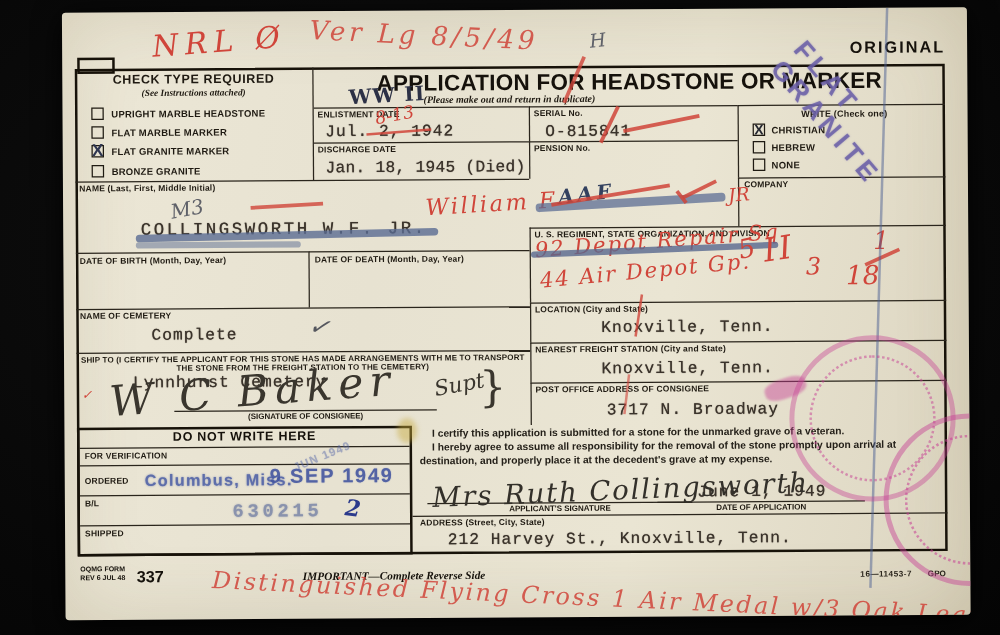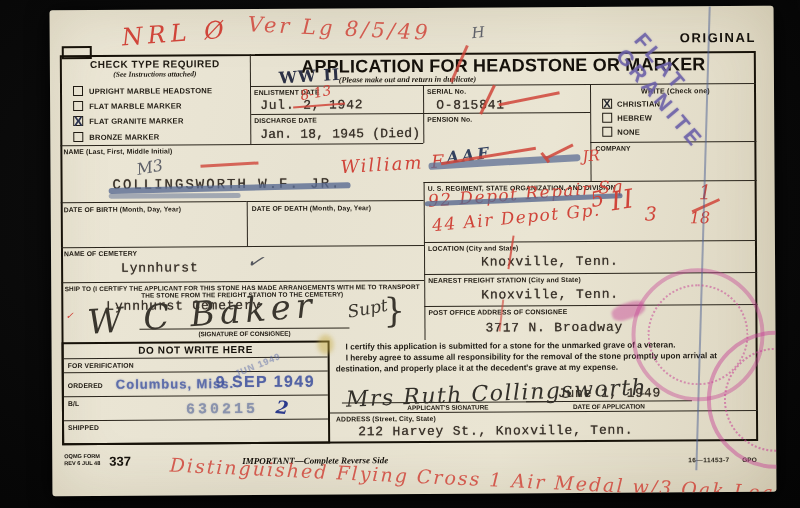--- a/index.html
+++ b/index.html
@@ -63,21 +63,21 @@
           <span class="cbmark"></span>
         </span>
     <span class="ctlabel" style="left:29px;top:48px">FLAT MARBLE MARKER</span>
     <span class="cb" style="left:13px;top:61px">
           <span class="cbmark" style="color:#2e3550;font-size:11px">X</span>
         </span>
     <span class="ctlabel" style="left:29px;top:63px">FLAT GRANITE MARKER</span>
     <span class="cb" style="left:13px;top:77px">
           <span class="cbmark"></span>
         </span>
-    <span class="ctlabel" style="left:29px;top:79px">BRONZE MARKER</span>
+    <span class="ctlabel" style="left:29px;top:79px">BRONZE GRANITE</span>
   </div>
 
   <div class="cell" style="left:201px;top:45px;width:505px;height:32px">
     <div style="position:absolute;left:0;top:3px;width:100%;text-align:center;font:800 18px 'Liberation Sans',sans-serif;letter-spacing:.2px;color:#15110b">APPLICATION FOR HEADSTONE OR MARKER</div>
     <div style="position:absolute;left:0;top:22px;width:62%;text-align:center;font:700 italic 8px 'Liberation Serif',serif;color:var(--ink)">(Please make out and return in duplicate)</div>
   </div>
 
   <div class="cell" style="left:201px;top:77px;width:172px;height:28px;border-top:1.5px solid var(--line)">
     <span class="lbl" style="left:3px;top:2px">ENLISTMENT DATE</span>
     <span class="typed" style="left:9px;top:12px">Jul. 2, 1942</span>
@@ -127,21 +127,21 @@
 
   <div class="cell" style="left:10px;top:192px;width:186px;height:45px;border-top:1.5px solid var(--line)">
     <span class="lbl" style="left:3px;top:3px">DATE OF BIRTH (Month, Day, Year)</span>
   </div>
   <div class="cell" style="left:196px;top:192px;width:177px;height:45px;border-top:1.5px solid var(--line);border-left:1.5px solid var(--line)">
     <span class="lbl" style="left:4px;top:3px">DATE OF DEATH (Month, Day, Year)</span>
   </div>
 
   <div class="cell" style="left:10px;top:237px;width:363px;height:35px;border-top:1.5px solid var(--line)">
     <span class="lbl" style="left:3px;top:2px">NAME OF CEMETERY</span>
-    <span class="typed" style="left:60px;top:14px">Lynnhurst</span>
+    <span class="typed" style="left:60px;top:14px">Complete</span>
   </div>
   <div class="cell" style="left:373px;top:234px;width:333px;height:32px;border-top:1.5px solid var(--line);border-left:1.5px solid var(--line)">
     <span class="lbl" style="left:3px;top:2px">LOCATION (City and State)</span>
     <span class="typed" style="left:56px;top:13px">Knoxville, Tenn.</span>
   </div>
 
   <div class="cell" style="left:10px;top:272px;width:363px;height:60px;border-top:1.5px solid var(--line)">
     <div class="lbl" style="left:3px;top:2px;width:356px;white-space:normal;text-align:center;font-size:6.4px">SHIP TO (I CERTIFY THE APPLICANT FOR THIS STONE HAS MADE ARRANGEMENTS WITH ME TO TRANSPORT THE STONE FROM THE FREIGHT STATION TO THE CEMETERY)</div>
     <span class="typed" style="left:45px;top:17px">Lynnhurst Cemetery</span>
     <div style="position:absolute;left:78px;top:46px;width:210px;border-top:1px solid var(--line);text-align:center;font:700 6.4px 'Liberation Sans',sans-serif;color:var(--ink);padding-top:1px">(SIGNATURE OF CONSIGNEE)</div>
@@ -217,21 +217,21 @@
   <div class="stroke" style="left:489px;top:149px;width:12px;height:2.5px;background:var(--red);transform:rotate(52deg);opacity:.85"></div>
 
   <span class="hw red" style="left:377px;top:176px;font-size:17px;letter-spacing:1.5px;transform:rotate(-4deg)">92 Depot Repair Sq</span>
   <div class="stroke" style="left:374px;top:190px;width:198px;height:5px;background:rgba(88,104,142,.8);border-radius:3px;transform:rotate(-2deg)"></div>
   <span class="hw red" style="left:381px;top:200px;font-size:17px;letter-spacing:1.5px;transform:rotate(-5deg)">44 Air Depot Gp.</span>
   <span class="hw red" style="left:540px;top:180px;font-size:21px;transform:rotate(-12deg)">5</span>
   <span class="hw red" style="left:560px;top:178px;font-size:26px;letter-spacing:2px;transform:rotate(-8deg)">II</span>
   <span class="hw red" style="left:594px;top:196px;font-size:19px">3</span>
   <span class="hw red" style="left:648px;top:174px;font-size:20px">1</span>
   <div class="stroke" style="left:640px;top:198px;width:30px;height:2.5px;background:var(--red);transform:rotate(-24deg);opacity:.85"></div>
-  <span class="hw red" style="left:639px;top:202px;font-size:16px">18</span>
+  <span class="hw red" style="left:626px;top:202px;font-size:21px">18</span>
 
   <div class="stroke" style="left:459px;top:228px;width:2px;height:34px;background:var(--red);transform:rotate(9deg);opacity:.8"></div>
   <div class="stroke" style="left:449px;top:292px;width:2px;height:32px;background:var(--red);transform:rotate(7deg);opacity:.6"></div>
   <span class="hw pencil" style="left:196px;top:240px;font-size:20px;transform:rotate(12deg);color:#55575e">✓</span>
 
   <span class="hw" style="left:36px;top:284px;font-size:34px;letter-spacing:5px;color:#3a362e;transform:rotate(-4deg)">W C Baker</span>
   <span class="hw" style="left:296px;top:290px;font-size:17px;color:#3a362e;transform:rotate(-10deg)">Supt</span>
   <span class="hw" style="left:332px;top:282px;font-size:34px;color:#3a362e;font-style:normal">}</span>
   <span class="hw red" style="left:14px;top:300px;font-size:10px">✓</span>
 

